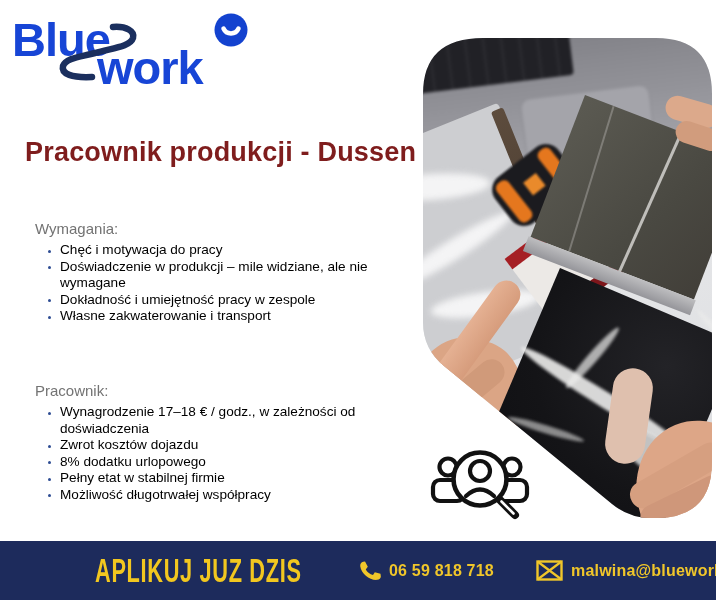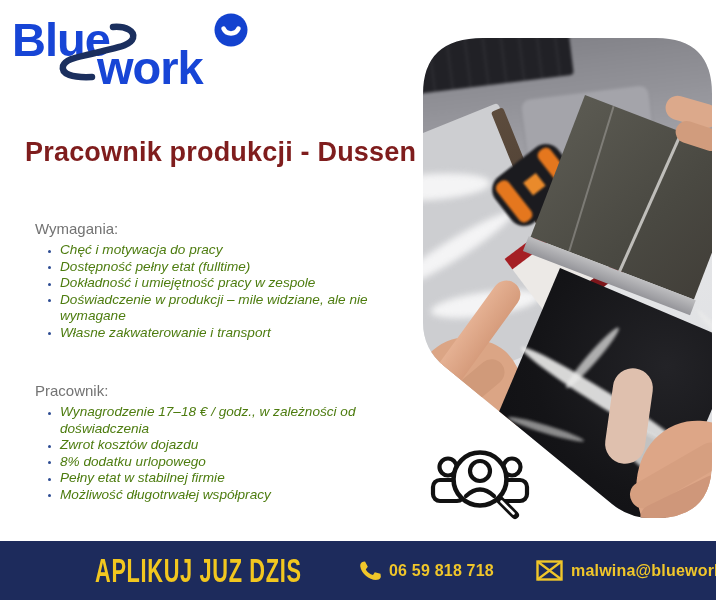--- a/index.html
+++ b/index.html
@@ -23,21 +23,21 @@
     font-size:27px; font-weight:bold; color:#7f1d1d; letter-spacing:0.2px;
   }
 
   
   .section { position:absolute; left:35px; width:400px; }
   .sec-req { top:220px; }
   .sec-off { top:382px; }
   .section h3 { font-size:15px; font-weight:normal; color:#737373; margin-bottom:5px; }
   .section ul { list-style:none; margin-left:11px; }
   .section li {
-    position:relative; padding-left:14px; font-size:13.6px; line-height:16.6px; color:#4d7c0f;font-style:italic;
+    position:relative; padding-left:14px; font-size:13.6px; line-height:16.6px; color:#000000;
   }
   .section li::before {
     content:""; position:absolute; left:2px; top:7.5px; width:3px; height:3px;
     border-radius:50%; background:#2d4c93;
   }
 
   
   .photo {
     position:absolute; left:423px; top:38px; width:289px; height:480px;
     clip-path: path('M 60 0 L 233 0 Q 289 0 289 56 L 289 424 Q 289 480 233 480 L 228 480 Q 206 480 189 466 L 21 328 Q 0 311 0 284 L 0 56 Q 0 0 60 0 Z');
@@ -132,23 +132,22 @@
   </svg>
 </div>
 
 <div class="job-title">Pracownik produkcji - Dussen</div>
 
 <div class="section sec-req">
   <h3>Wymagania:</h3>
   <ul>
 
   <li>Chęć i motywacja do pracy</li>
-      <li>Dostępność pełny etat (fulltime)</li>
+      <li>Doświadczenie w produkcji – mile widziane, ale nie wymagane</li>
       <li>Dokładność i umiejętność pracy w zespole</li>
-      <li>Doświadczenie w produkcji – mile widziane, ale nie wymagane</li>
       <li>Własne zakwaterowanie i transport</li>
     </ul>
 </div>
 
 <div class="section sec-off">
   <h3>Pracownik:</h3>
   <ul>
 
   <li>Wynagrodzenie 17–18 € / godz., w zależności od doświadczenia</li>
       <li>Zwrot kosztów dojazdu</li>

